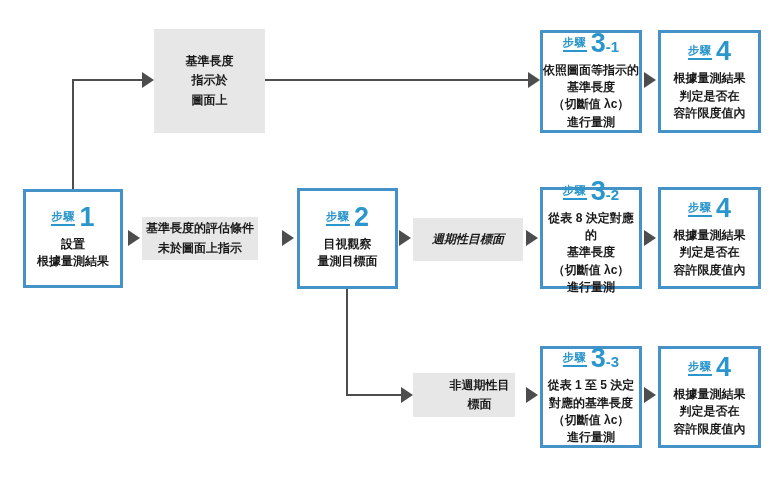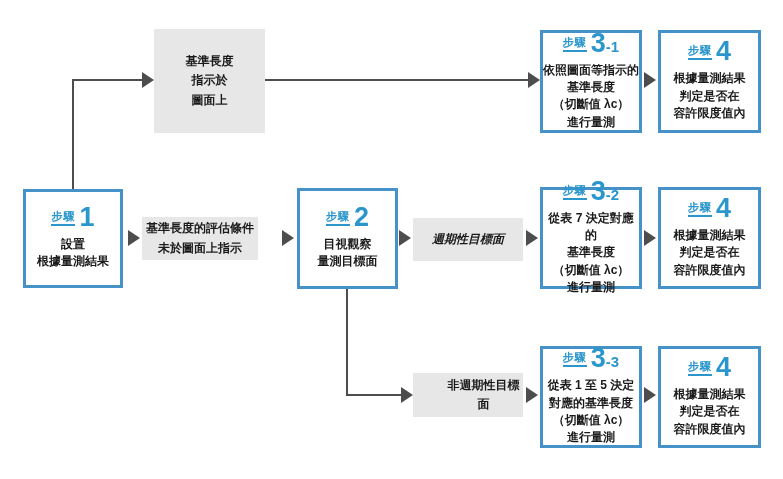--- a/index.html
+++ b/index.html
@@ -70,21 +70,21 @@
 
   <div class="gray-box" style="left:154px;top:29px;width:111px;height:104px;">基準長度
 指示於
 圖面上</div>
 
   <div class="gray-box" style="left:142px;top:217px;width:116px;height:43px;">基準長度的評估條件
 未於圖面上指示</div>
 
   <div class="gray-box" style="left:413px;top:218px;width:110px;height:43px;font-style:italic;">週期性目標面</div>
 
-  <div class="gray-box" style="left:413px;top:373px;width:110px;height:44px;padding-left:31px;">非週期性目標面</div>
+  <div class="gray-box" style="left:413px;top:373px;width:102px;height:44px;padding-left:31px;">非週期性目標面</div>
 
   <div class="step-box" style="left:23px;top:189px;width:100px;height:99px;">
     <div class="step-head">
       <span class="step-label">步驟</span>
       <span class="step-num">1</span>
       <span class="step-suffix"></span>
     </div>
     <div class="step-body">設置
 根據量測結果</div>
   </div>
@@ -121,21 +121,21 @@
 判定是否在
 容許限度值內</div>
   </div>
 
   <div class="step-box" style="left:540px;top:187px;width:102px;height:102px;">
     <div class="step-head">
       <span class="step-label">步驟</span>
       <span class="step-num">3</span>
       <span class="step-suffix">-2</span>
     </div>
-    <div class="step-body">從表 7 決定對應的
+    <div class="step-body">從表 8 決定對應的
 基準長度
 （切斷值 λc）
 進行量測</div>
   </div>
 
   <div class="step-box" style="left:658px;top:187px;width:103px;height:102px;">
     <div class="step-head">
       <span class="step-label">步驟</span>
       <span class="step-num">4</span>
       <span class="step-suffix"></span>

